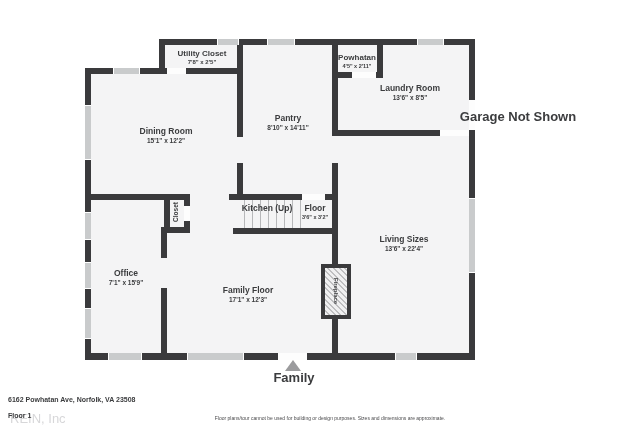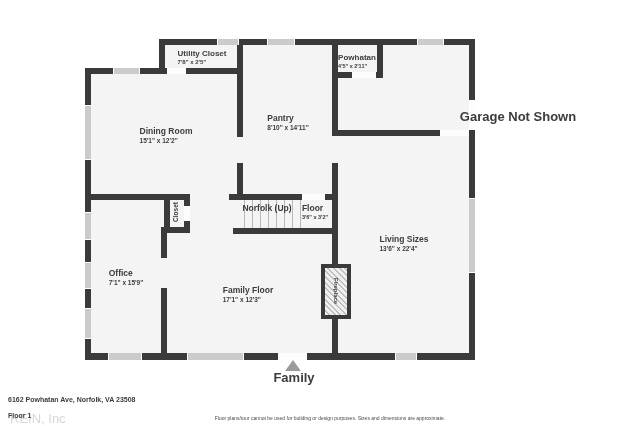--- a/index.html
+++ b/index.html
@@ -4,21 +4,21 @@
 <style>
   html,body{margin:0;padding:0;}
   body{width:640px;height:426px;background:#fff;font-family:"Liberation Sans",sans-serif;}
   #canvas{position:relative;width:640px;height:426px;background:#ffffff;overflow:hidden;}
   .fill{position:absolute;background:#f4f4f5;}
   .w{position:absolute;background:#3a3a3c;}
   .win{position:absolute;background:#c9cbcc;}
   .win-h{border-left:1.5px solid #fff;border-right:1.5px solid #fff;}
   .win-v{border-top:1.5px solid #fff;border-bottom:1.5px solid #fff;}
   .door{position:absolute;background:#fdfdfd;}
-  .lbl{position:absolute;transform:translate(-50%,-50%);color:#3b3c3e;font-weight:700;white-space:nowrap;line-height:1.25;}
+  .lbl{position:absolute;transform:translate(-50%,-50%);text-align:center;color:#3b3c3e;font-weight:700;white-space:nowrap;line-height:1.25;}
   .nm{font-size:8.5px;}
   .dm{font-size:6.5px;}
   .big{font-size:13px;}
   .vlbl{position:absolute;transform:translate(-50%,-50%) rotate(-90deg);font-size:6.5px;font-weight:700;color:#3b3c3e;white-space:nowrap;}
   .vlbl.cw{transform:translate(-50%,-50%) rotate(90deg);}
   .stairs{position:absolute;left:237px;top:200px;width:64px;height:28px;
     background:repeating-linear-gradient(90deg,transparent 0 7px,#b7b8ba 7px 8px);}
   .fireplace{position:absolute;left:321px;top:264px;width:30px;height:55px;box-sizing:border-box;
     border:4px solid #3a3a3c;
     background:repeating-linear-gradient(45deg,#f0f0f1 0 2.5px,#bfbfc1 2.5px 4px);}
@@ -92,20 +92,24 @@
   <div class="vlbl cw" style="left:336px;top:291px;font-size:6px">Fireplace</div>
 
   <div class="lbl" style="left:202px;top:58px">
     <div class="nm" style="font-size:8px">Utility Closet</div>
     <div class="dm" style="font-size:6px">7'8" x 2'5"</div>
   </div>
   <div class="lbl" style="left:357px;top:61px">
     <div class="nm" style="font-size:8px">Powhatan</div>
     <div class="dm" style="font-size:5.5px">4'5" x 2'11"</div>
   </div>
+  <div class="lbl" style="left:410px;top:92px">
+    <div class="nm">Laundry Room</div>
+    <div class="dm">13'6" x 8'5"</div>
+  </div>
   <div class="lbl" style="left:288px;top:122px">
     <div class="nm">Pantry</div>
     <div class="dm">8'10" x 14'11"</div>
   </div>
   <div class="lbl" style="left:166px;top:135px">
     <div class="nm">Dining Room</div>
     <div class="dm">15'1" x 12'2"</div>
   </div>
   <div class="lbl" style="left:404px;top:243px">
     <div class="nm">Living Sizes</div>
@@ -118,21 +122,21 @@
   <div class="lbl" style="left:126px;top:277px">
     <div class="nm">Office</div>
     <div class="dm">7'1" x 15'9"</div>
   </div>
   <div class="lbl" style="left:315px;top:212px">
     <div class="nm">Floor</div>
     <div class="dm" style="font-size:5.5px">3'6" x 3'2"</div>
   </div>
 
   <div class="lbl" style="left:267px;top:208px">
-    <div class="nm">Norfolk (Up)</div>
+    <div class="nm">Kitchen (Up)</div>
   </div>
   <div class="vlbl" style="left:175px;top:212px">Closet</div>
   <div class="lbl" style="left:518px;top:117px">
     <div class="big">Garage Not Shown</div>
   </div>
 
   <div class="entry-arrow"></div>
   <div class="lbl" style="left:294px;top:378px">
     <div class="big">Family</div>
   </div>

